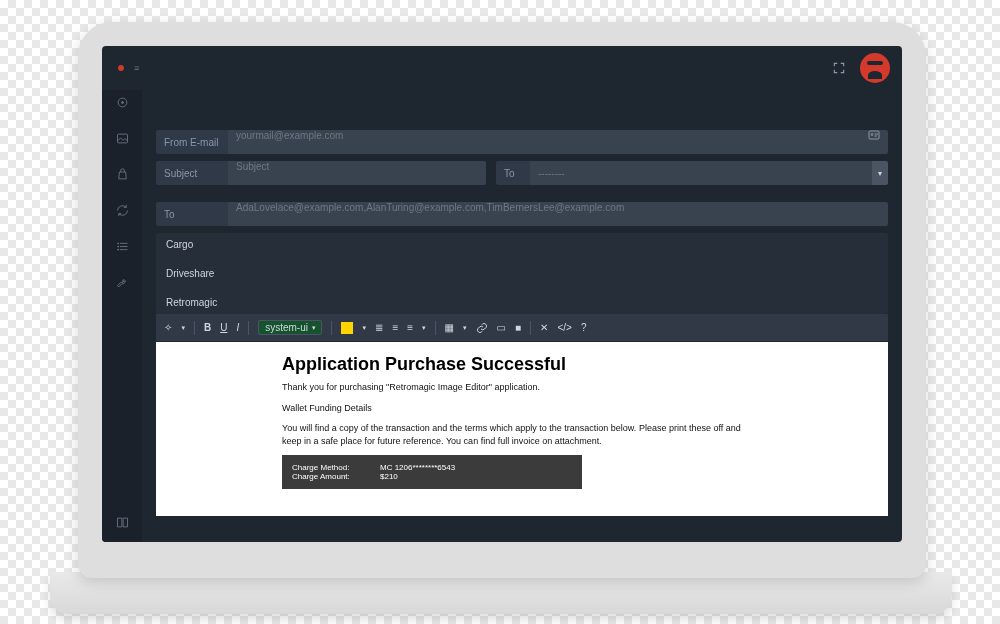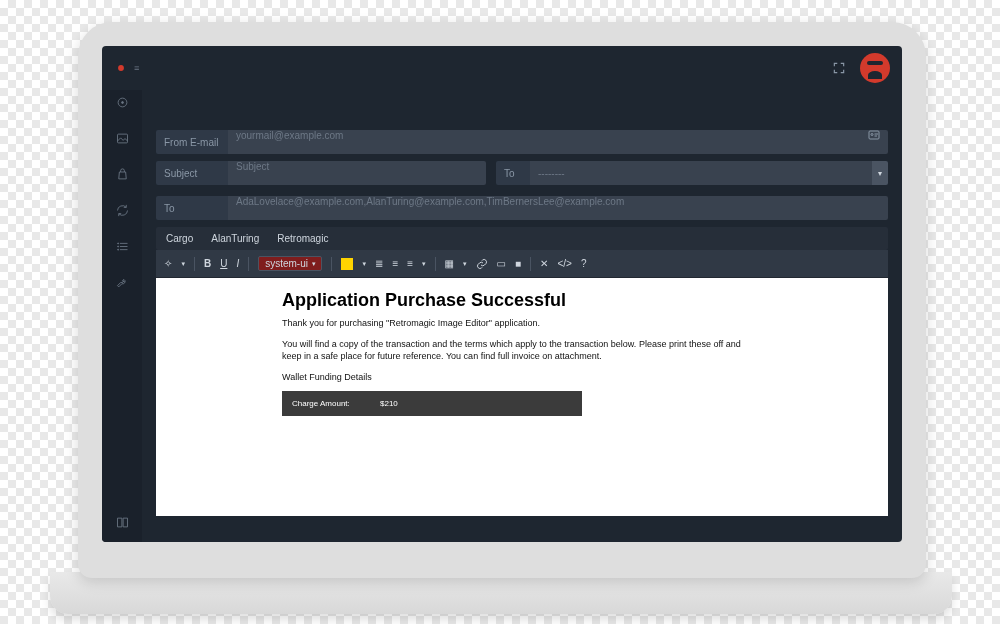--- a/index.html
+++ b/index.html
@@ -116,21 +116,21 @@
     color:#6d7886;
     border:none; outline:none;
     padding: 0 8px;
     border-radius:0 2px 2px 0;
     display:flex; align-items:flex-start;
   }
   .field-input .trail {
     margin-left:auto; color:#7a8594;
   }
 
-  .row-subject-to { display:flex; gap:10px; margin-bottom:11px;}
+  .row-subject-to { display:flex; gap:10px; margin-bottom:17px;}
   .row-subject-to .field-row { margin-bottom:0; }
   .row-subject-to .subject-block { flex:0 0 330px; }
   .row-subject-to .to-block {
     flex:1; display:flex; height:24px;
   }
   .to-block .tolabel{
     width:34px;background:#2f3947;color:#8a97a6;font-size:10px;
     display:flex;align-items:center;padding-left:8px;border-radius:2px 0 0 2px;
   }
   .to-block .todash{
@@ -143,38 +143,39 @@
   }
 
   
   .tabs {
     display:flex; gap:18px;
     background:#262e39;
     padding:6px 10px;
     color:#cfd6de; font-size:10px;
     border-radius:2px;
     margin-bottom:0;
+    flex-direction:column;
   }
   .tabs .tab{cursor:pointer;}
 
   
   .ed-toolbar {
     background:#303945;
     height:28px;
     display:flex; align-items:center;
     padding:0 8px;
     gap:9px;
     color:#cfd6de;
     font-size:10px;
     border-bottom:1px solid #222831;
   }
   .ed-toolbar .ic{cursor:pointer;display:flex;align-items:center;justify-content:center;}
   .ed-toolbar .sep{width:1px;height:14px;background:#4a5462;}
   .ed-toolbar .font-box{
-    background:#7f1d1d;border:1px solid #4a5462;padding:1px 6px;border-radius:2px;
+    background:#14532d;border:1px solid #4a5462;padding:1px 6px;border-radius:2px;
     display:flex;align-items:center;gap:4px;
   }
   .ed-toolbar .highlight{
     width:12px;height:12px;background:#ffd400;display:inline-block;
   }
 
   .ed-canvas { background:#ffffff; flex:1; padding:12px 0 0 0; overflow:hidden;}
   .doc {
     width:480px; margin:0 auto; color:#000;
   }
@@ -295,21 +296,21 @@
 
         <div class="field-row">
           <div class="field-label">To</div>
           <div class="field-input">
             <span>AdaLovelace@example.com,AlanTuring@example.com,TimBernersLee@example.com</span>
           </div>
         </div>
 
         <div class="tabs">
           <span class="tab">Cargo</span>
-          <span class="tab">AlanTuring</span>
+          <span class="tab">Driveshare</span>
           <span class="tab">Retromagic</span>
         </div>
 
         <div class="ed-toolbar">
           <span class="ic">✧</span>
           <span class="ic" style="font-size:7px;">▾</span>
           <span class="sep"></span>
           <span class="ic">
               <b>B</b>
             </span>
@@ -346,23 +347,27 @@
           <span class="sep"></span>
           <span class="ic">✕</span>
           <span class="ic">&lt;/&gt;</span>
           <span class="ic">?</span>
         </div>
 
         <div class="ed-canvas">
           <div class="doc">
             <h2>Application Purchase Successful</h2>
             <p>Thank you for purchasing "Retromagic Image Editor" application.</p>
+            <p>Wallet Funding Details</p>
             <p>You will find a copy of the transaction and the terms which apply to the transaction below. Please print these off and keep in a safe place for future reference. You can find full invoice on attachment.</p>
-            <p>Wallet Funding Details</p>
             <div class="card">
+              <div class="row">
+                <span class="lab">Charge Method:</span>
+                <span>MC 1206********6543</span>
+              </div>
               <div class="row">
                 <span class="lab">Charge Amount:</span>
                 <span>$210</span>
               </div>
             </div>
           </div>
         </div>
 
       </div>
     </div>

